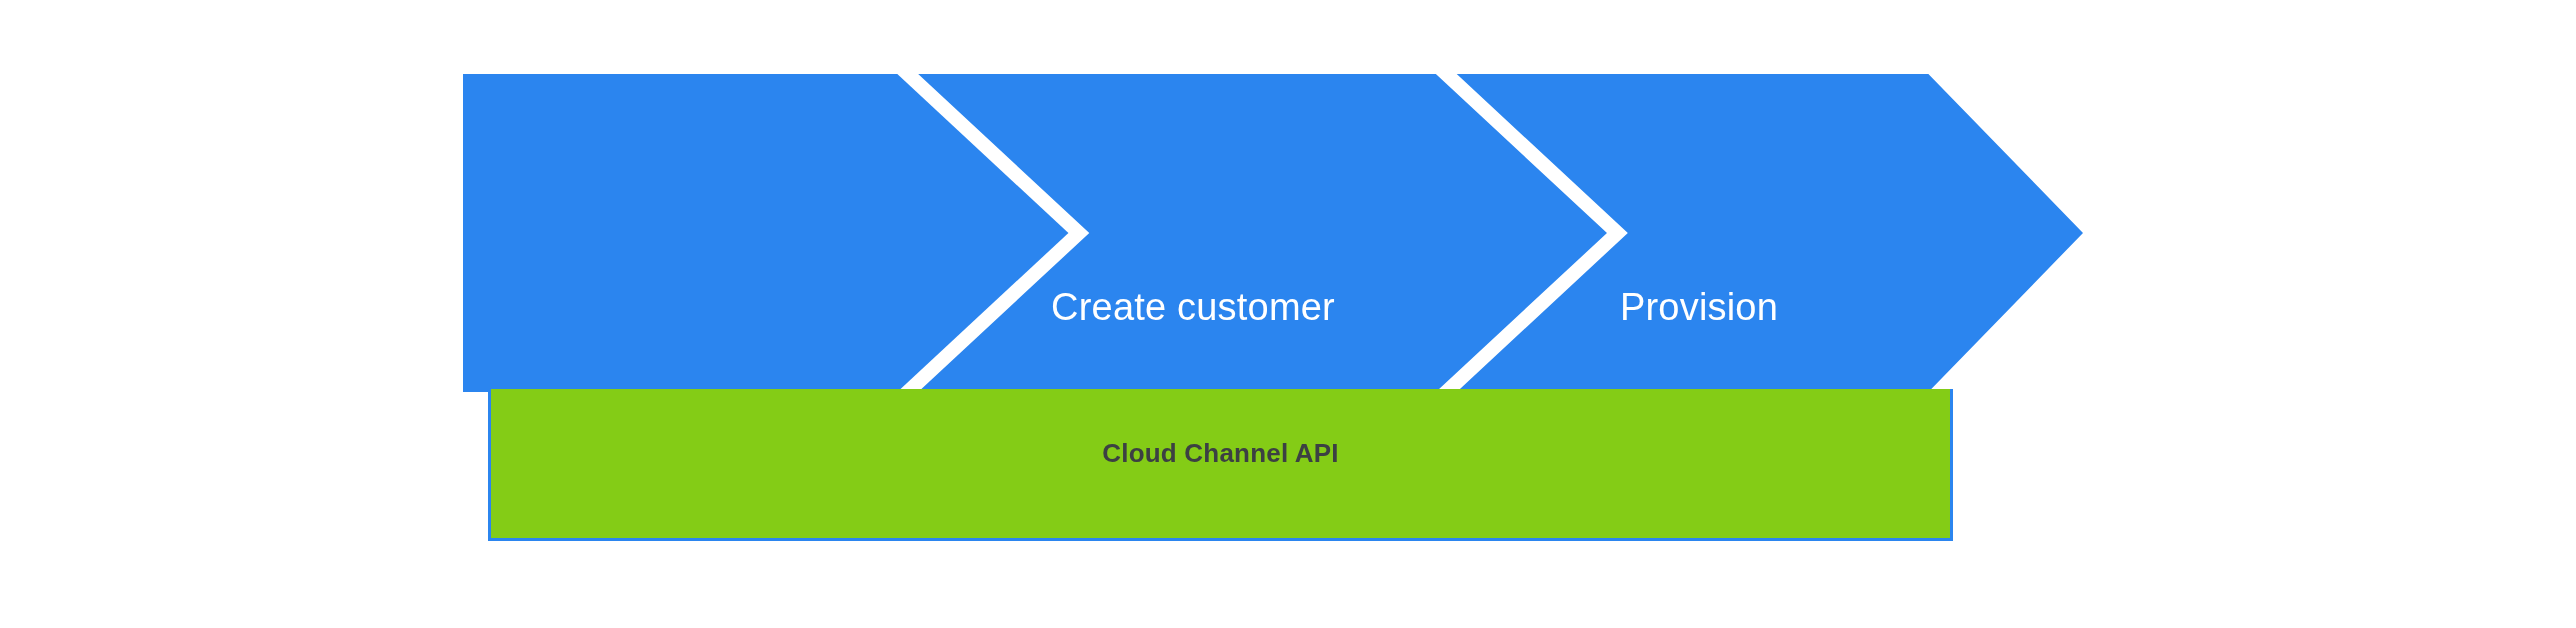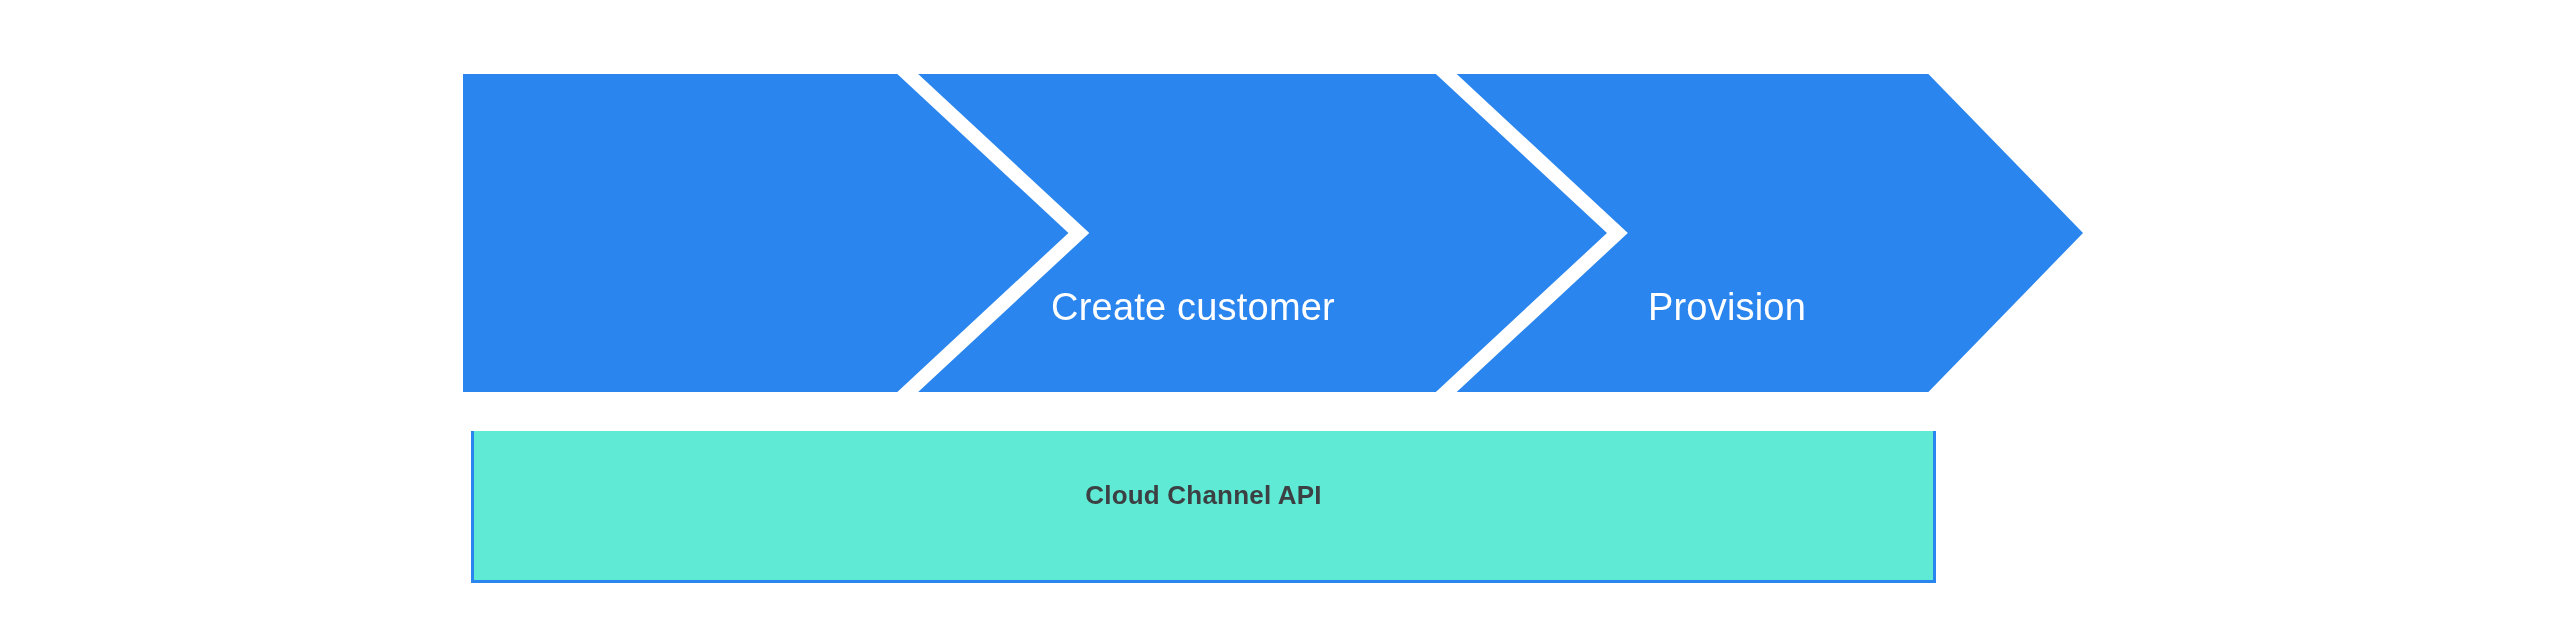--- a/index.html
+++ b/index.html
@@ -44,35 +44,34 @@
     line-height: 47px;
     font-weight: 400;
     text-align: center;
     white-space: pre-line;
     letter-spacing: 0.2px;
     transform: translate(-50%, -50%);
     font-family: "Liberation Sans", sans-serif;
     user-select: none;
   }
   #step-label-0 { left: 730px;  top: 233px; width: 452px; }
-  #step-label-1 { left: 1264px; top: 233px; width: 452px; }
+  #step-label-1 { left: 1236px; top: 233px; width: 452px; }
   #step-label-2 { left: 1773px; top: 233px; width: 400px; }
 
   
   .api-box {
     position: absolute;
-    left: 471px;
+    left: 488px;
     top: 389px;
     width: 1465px;
     height: 152px;
     box-sizing: border-box;
     border: 3.5px solid #2b85ef;
     border-top: 0;
-    background: #5eead4;
-    margin-top: 42px;
+    background: #84cc16;
   }
   .api-box-inner {
     position: absolute;
     left: 0;
     top: 0;
     width: 100%;
     height: 100%;
   }
   .api-label {
     position: absolute;

